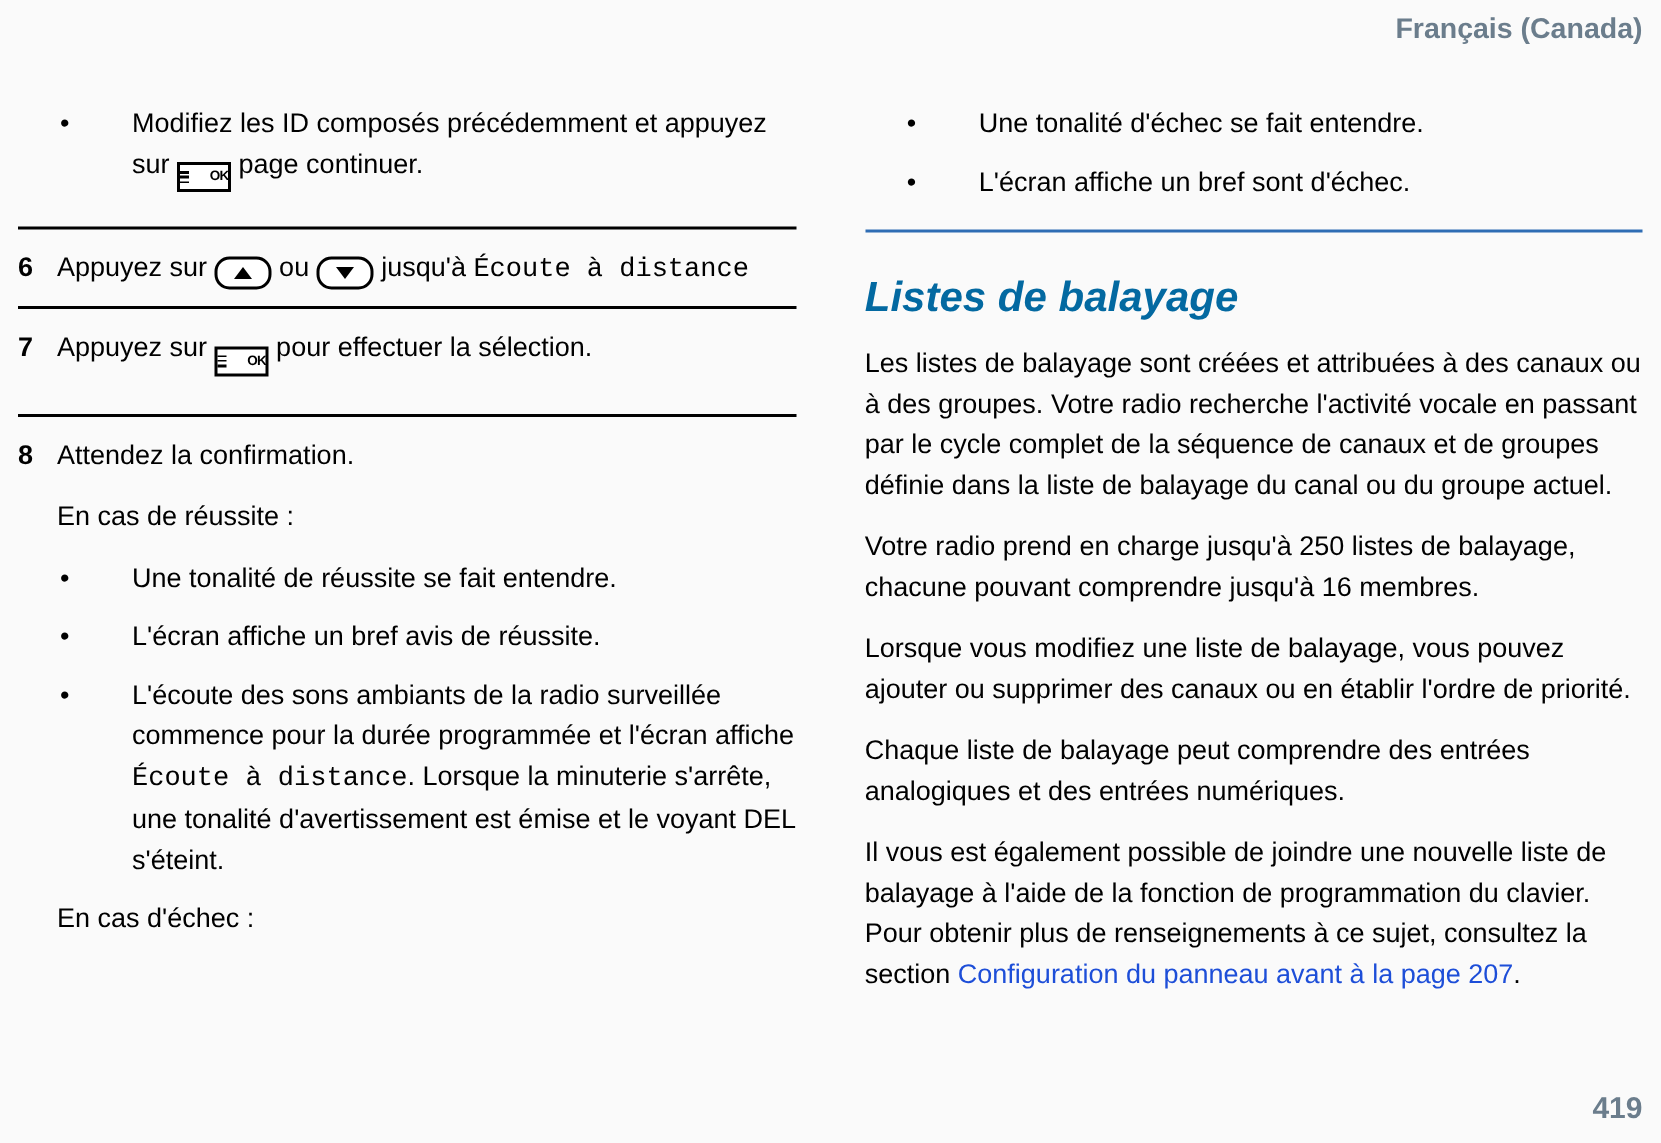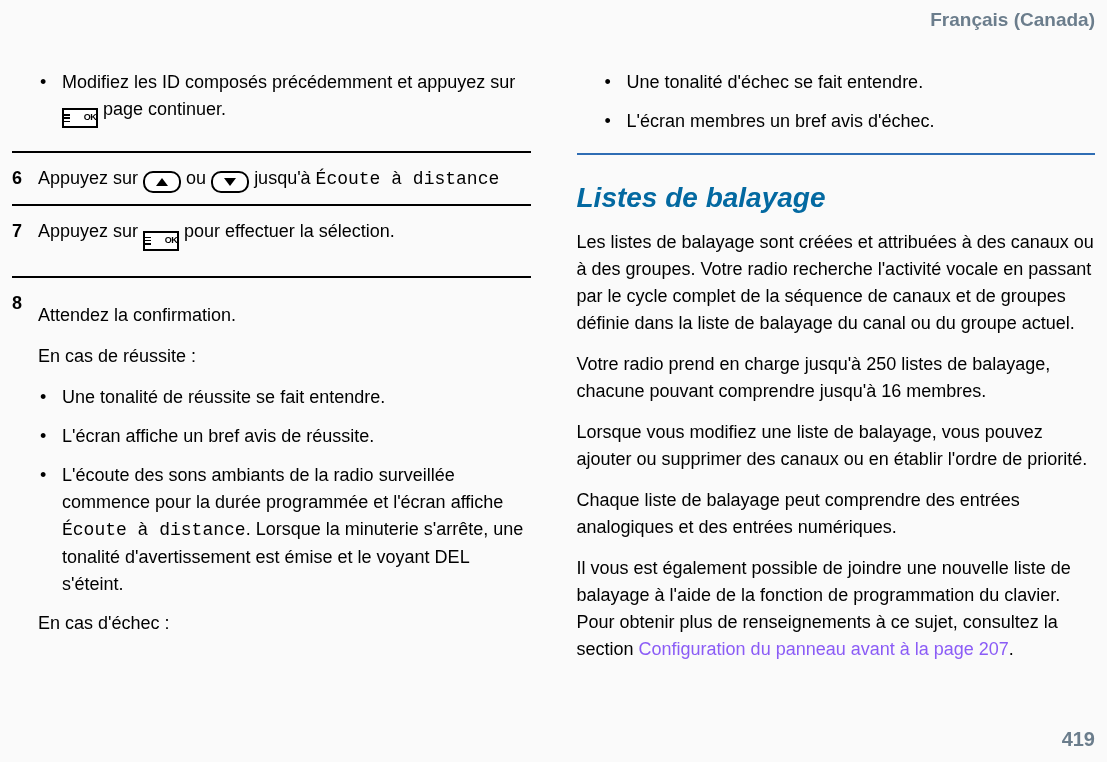--- a/index.html
+++ b/index.html
@@ -44,21 +44,21 @@
   .bullet {
     display: flex;
     margin: 6px 0 12px 0;
   }
   .bullet .dot {
     width: 24px;
     flex-shrink: 0;
     text-align: left;
     padding-left: 2px;
   }
-  .bullet .txt { flex: 1; }
+  .bullet .txt { flex: 1; margin-left: 26px; }
   hr.sep {
     border: none;
     border-top: 2px solid #000;
     margin: 10px 0 12px 0;
   }
   hr.sep-blue {
     border: none;
     border-top: 2px solid #2f6db4;
     margin: 18px 0 22px 0;
   }
@@ -96,21 +96,21 @@
     letter-spacing: 0px;
   }
   h2.section {
     color: #0369a1;
     font-size: 28px;
     font-weight: bold;
     margin: 14px 0 10px 0;
     font-style: italic;
   }
   p.para { margin: 10px 0 14px 0; }
-  .link { color: #8b5cf6; }
+  .link { color: #1d4ed8; }
   .pageno {
     position: absolute;
     right: 12px;
     bottom: 8px;
     color: #6b7d8c;
     font-weight: bold;
     font-size: 20px;
   }
   .ok-inner { display:flex; gap:14px; align-items:center; }
   .ok-bars { width:6px; height:8px; display:flex; flex-direction:column; justify-content:space-between;}
@@ -190,21 +190,21 @@
           <span> pour effectuer la sélection.</span>
         </p>
       </div>
     </div>
 
     <hr class="sep">
 
     <div class="step">
       <div class="stepnum">8</div>
       <div class="stepbody">
-        <p class="para" style="margin-top:12px;">Attendez la confirmation.</p>
+        <p class="para" style="margin-top:0;">Attendez la confirmation.</p>
         <p class="para">En cas de réussite :</p>
         <div class="bullet-list">
           <div class="bullet">
             <div class="dot">•</div>
               <div class="txt">Une tonalité de réussite se fait entendre.</div>
           </div>
           <div class="bullet">
             <div class="dot">•</div>
               <div class="txt">L'écran affiche un bref avis de réussite.</div>
           </div>
@@ -223,21 +223,21 @@
 
   <div class="col">
 
     <div class="bullet-list" style="margin-left:26px;">
       <div class="bullet">
         <div class="dot">•</div>
           <div class="txt">Une tonalité d'échec se fait entendre.</div>
       </div>
       <div class="bullet">
         <div class="dot">•</div>
-          <div class="txt">L'écran membres un bref avis d'échec.</div>
+          <div class="txt">L'écran affiche un bref sont d'échec.</div>
       </div>
     </div>
 
     <hr class="sep-blue">
 
     <h2 class="section">Listes de balayage</h2>
 
     <p class="para">Les listes de balayage sont créées et attribuées à des canaux ou à des groupes. Votre radio recherche l'activité vocale en passant par le cycle complet de la séquence de canaux et de groupes définie dans la liste de balayage du canal ou du groupe actuel.</p>
     <p class="para">Votre radio prend en charge jusqu'à 250 listes de balayage, chacune pouvant comprendre jusqu'à 16 membres.</p>
     <p class="para">Lorsque vous modifiez une liste de balayage, vous pouvez ajouter ou supprimer des canaux ou en établir l'ordre de priorité.</p>

